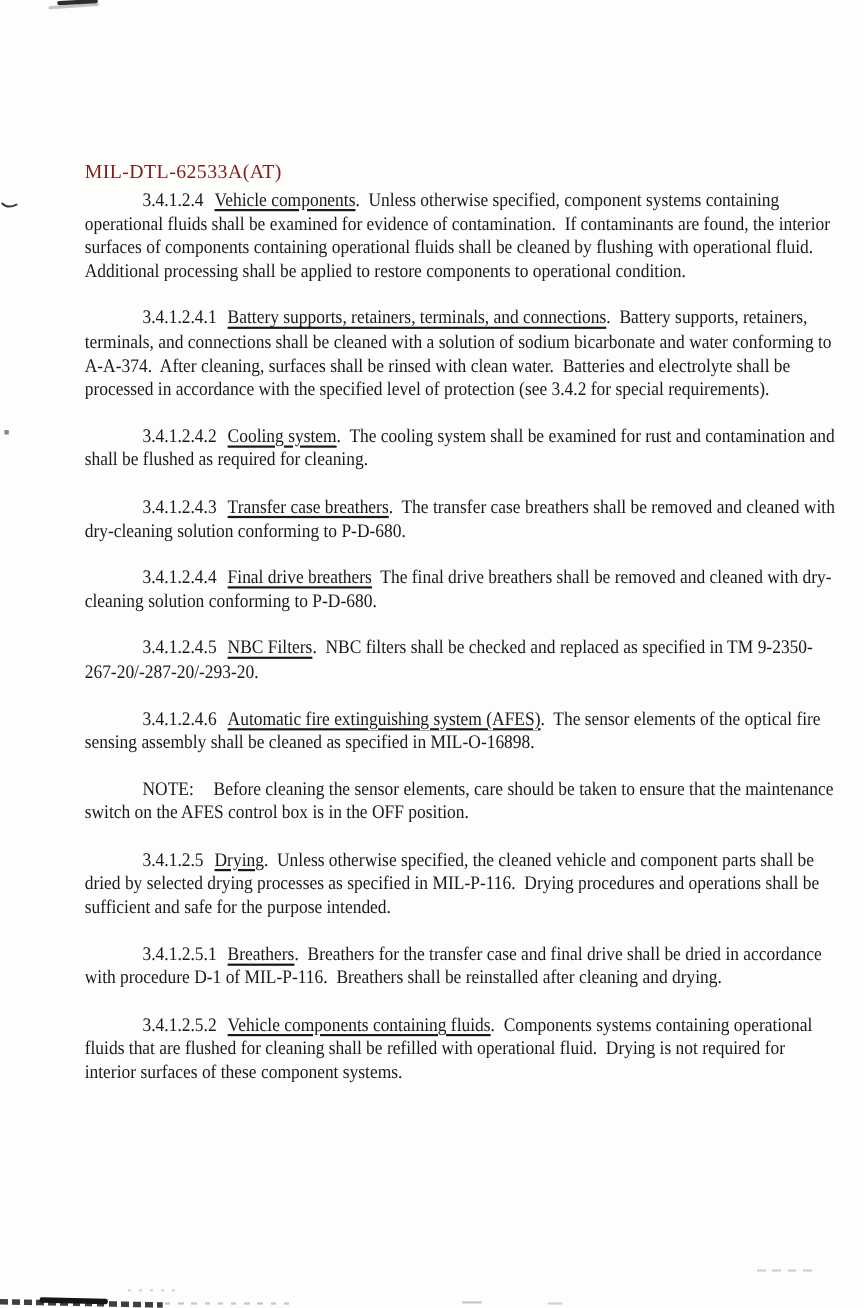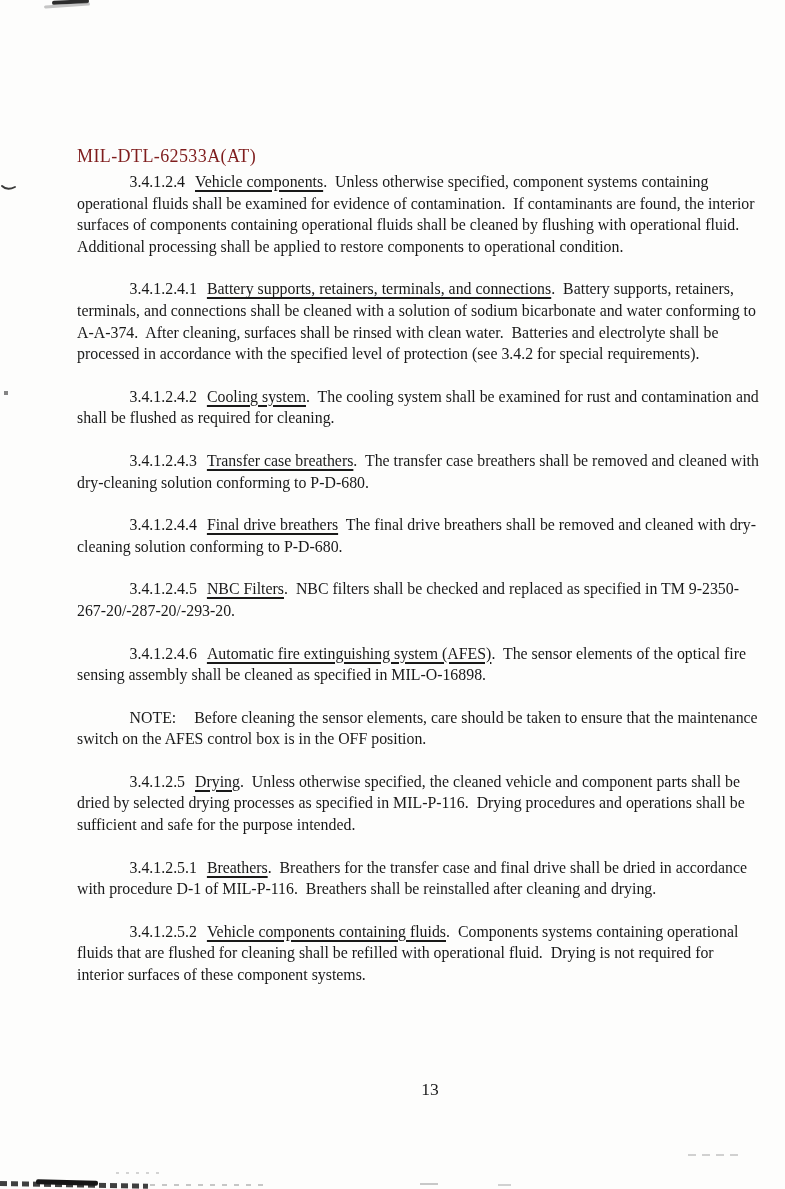--- a/index.html
+++ b/index.html
@@ -147,15 +147,14 @@
     <p class="note"><span class="num">NOTE:</span><span class="note-label-sep">  </span><span class="bodytext">Before cleaning the sensor elements, care should be taken to ensure that the maintenance switch on the AFES control box is in the OFF position.</span></p>
 
     <p class="para"><span class="num">3.4.1.2.5</span><span class="title">Drying</span><span class="after">.  </span><span class="bodytext">Unless otherwise specified, the cleaned vehicle and component parts shall be dried by selected drying processes as specified in MIL-P-116.  Drying procedures and operations shall be sufficient and safe for the purpose intended.</span></p>
 
     <p class="para"><span class="num">3.4.1.2.5.1</span><span class="title">Breathers</span><span class="after">.  </span><span class="bodytext">Breathers for the transfer case and final drive shall be dried in accordance with procedure D-1 of MIL-P-116.  Breathers shall be reinstalled after cleaning and drying.</span></p>
 
     <p class="para"><span class="num">3.4.1.2.5.2</span><span class="title">Vehicle components containing fluids</span><span class="after">.  </span><span class="bodytext">Components systems containing operational fluids that are flushed for cleaning shall be refilled with operational fluid.  Drying is not required for interior surfaces of these component systems.</span></p>
 
   </div>
 
-  <div class="page-number">13</div>
 
 </div>
 
 </body></html>

